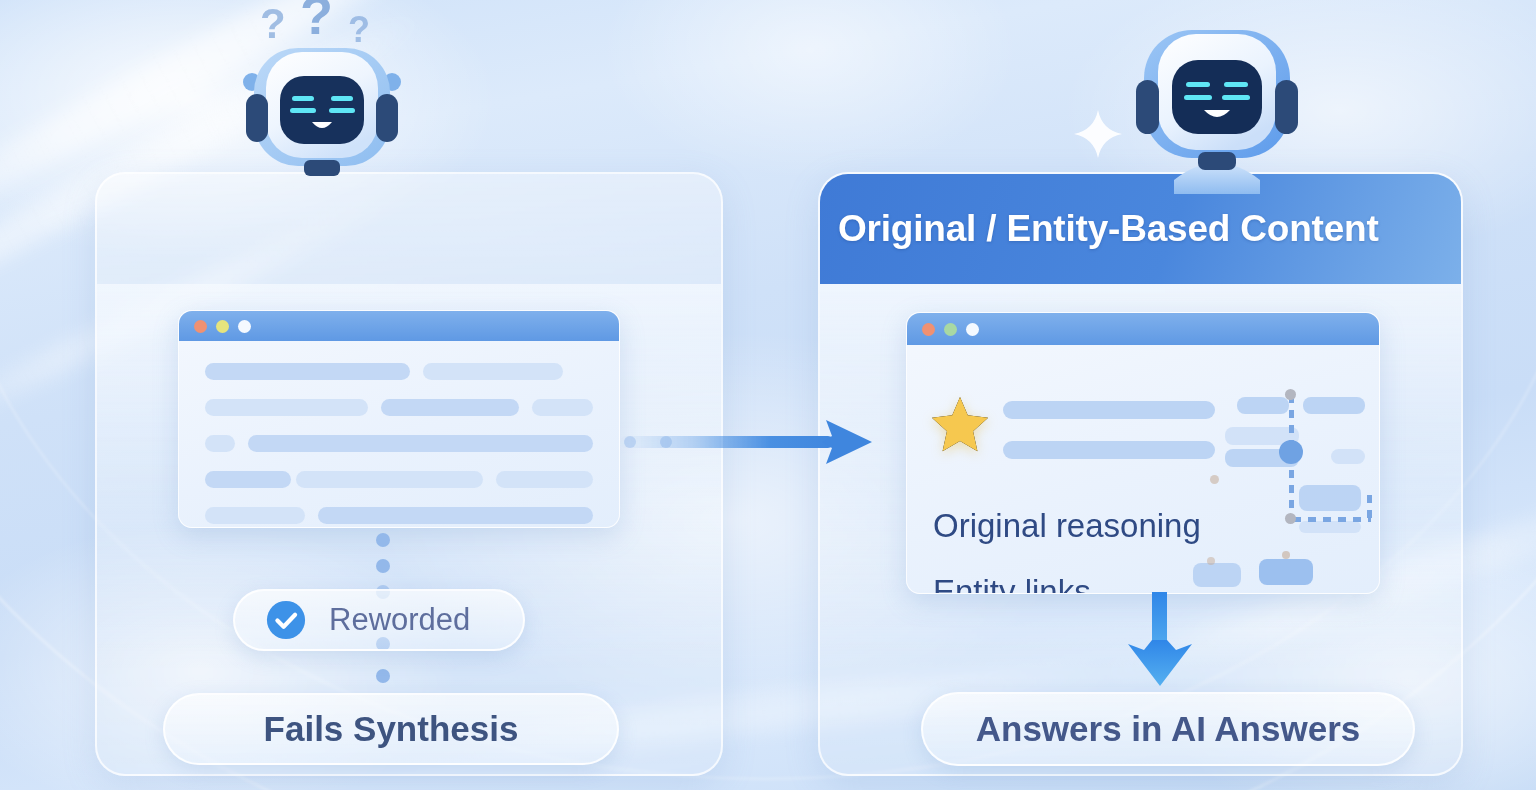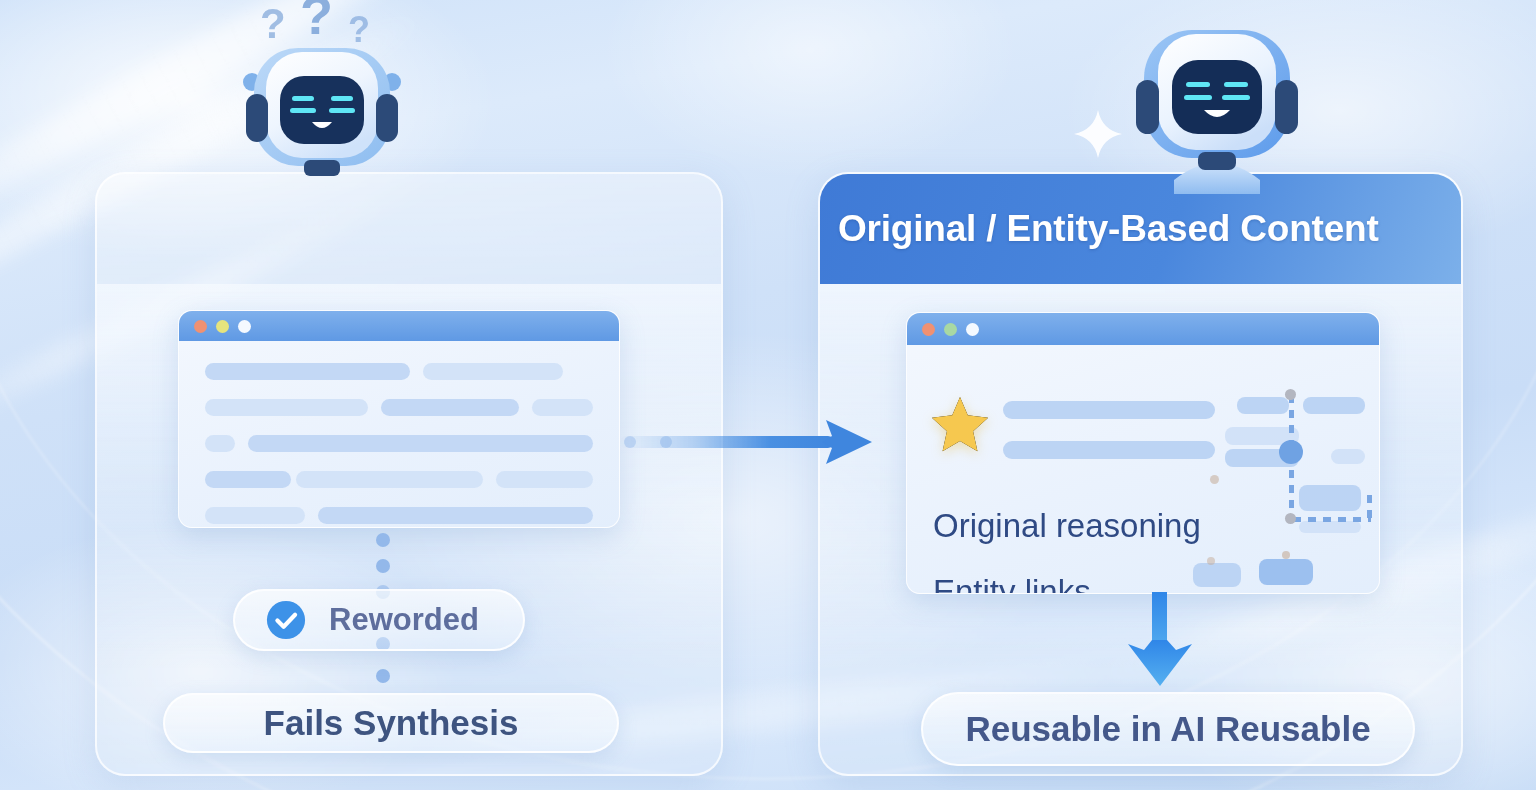--- a/index.html
+++ b/index.html
@@ -150,26 +150,26 @@
     border:2px solid rgba(255,255,255,.85);
     background:linear-gradient(180deg, rgba(255,255,255,.66) 0%, rgba(240,247,255,.42) 100%);
     box-shadow:0 6px 20px rgba(110,150,205,.20);
     display:flex; align-items:center; justify-content:center;
   }
   #pill-reworded {
     left:233px; top:589px; width:292px; height:62px;
     justify-content:flex-start; padding-left:30px; gap:22px;
   }
   #pill-reworded .pill-text {
-    font-size:31px; color:#5e6e9d; font-weight:700;
+    font-size:31px; color:#5e6e9d; font-weight:400;
   }
   #check-icon { width:42px; height:42px; flex:0 0 42px; }
 
   #pill-fails {
-    left:163px; top:693px; width:456px; height:60px;
+    left:163px; top:693px; width:456px; height:72px;
   }
   #pill-fails .pill-text { font-size:35px; color:#3e5480; font-weight:600; }
 
   #pill-reusable {
     left:921px; top:692px; width:494px; height:74px;
   }
   #pill-reusable .pill-text { font-size:35px; color:#44588a; font-weight:600; }
 
   
   #arrow-h { position:absolute; left:620px; top:412px; width:268px; height:60px; }
@@ -301,21 +301,21 @@
     <div class="node tan" style="left:303px;top:130px;width:9px;height:9px;opacity:.55;"></div>
     <div class="node tan" style="left:300px;top:212px;width:8px;height:8px;opacity:.5;"></div>
     <div class="node tan" style="left:375px;top:206px;width:8px;height:8px;opacity:.6;"></div>
 
     <div class="inner-label" id="lbl-entity">Entity links</div>
     <div class="inner-label" id="lbl-reasoning">Original reasoning</div>
   </div>
 </div>
 
 <div class="pill" id="pill-reusable">
-  <span class="pill-text">Reusable in AI Reusable</span>
+  <span class="pill-text">Answers in AI Answers</span>
 </div>
 
 <svg id="arrow-h" viewBox="0 0 268 60">
   <defs>
     <linearGradient id="ahg" x1="0" y1="0" x2="1" y2="0">
       <stop offset="0%" stop-color="#4a90e2" stop-opacity="0"></stop>
       <stop offset="35%" stop-color="#4a90e2" stop-opacity=".35"></stop>
       <stop offset="70%" stop-color="#4a90e2" stop-opacity="1"></stop>
       <stop offset="100%" stop-color="#3f86de" stop-opacity="1"></stop>
     </linearGradient>

